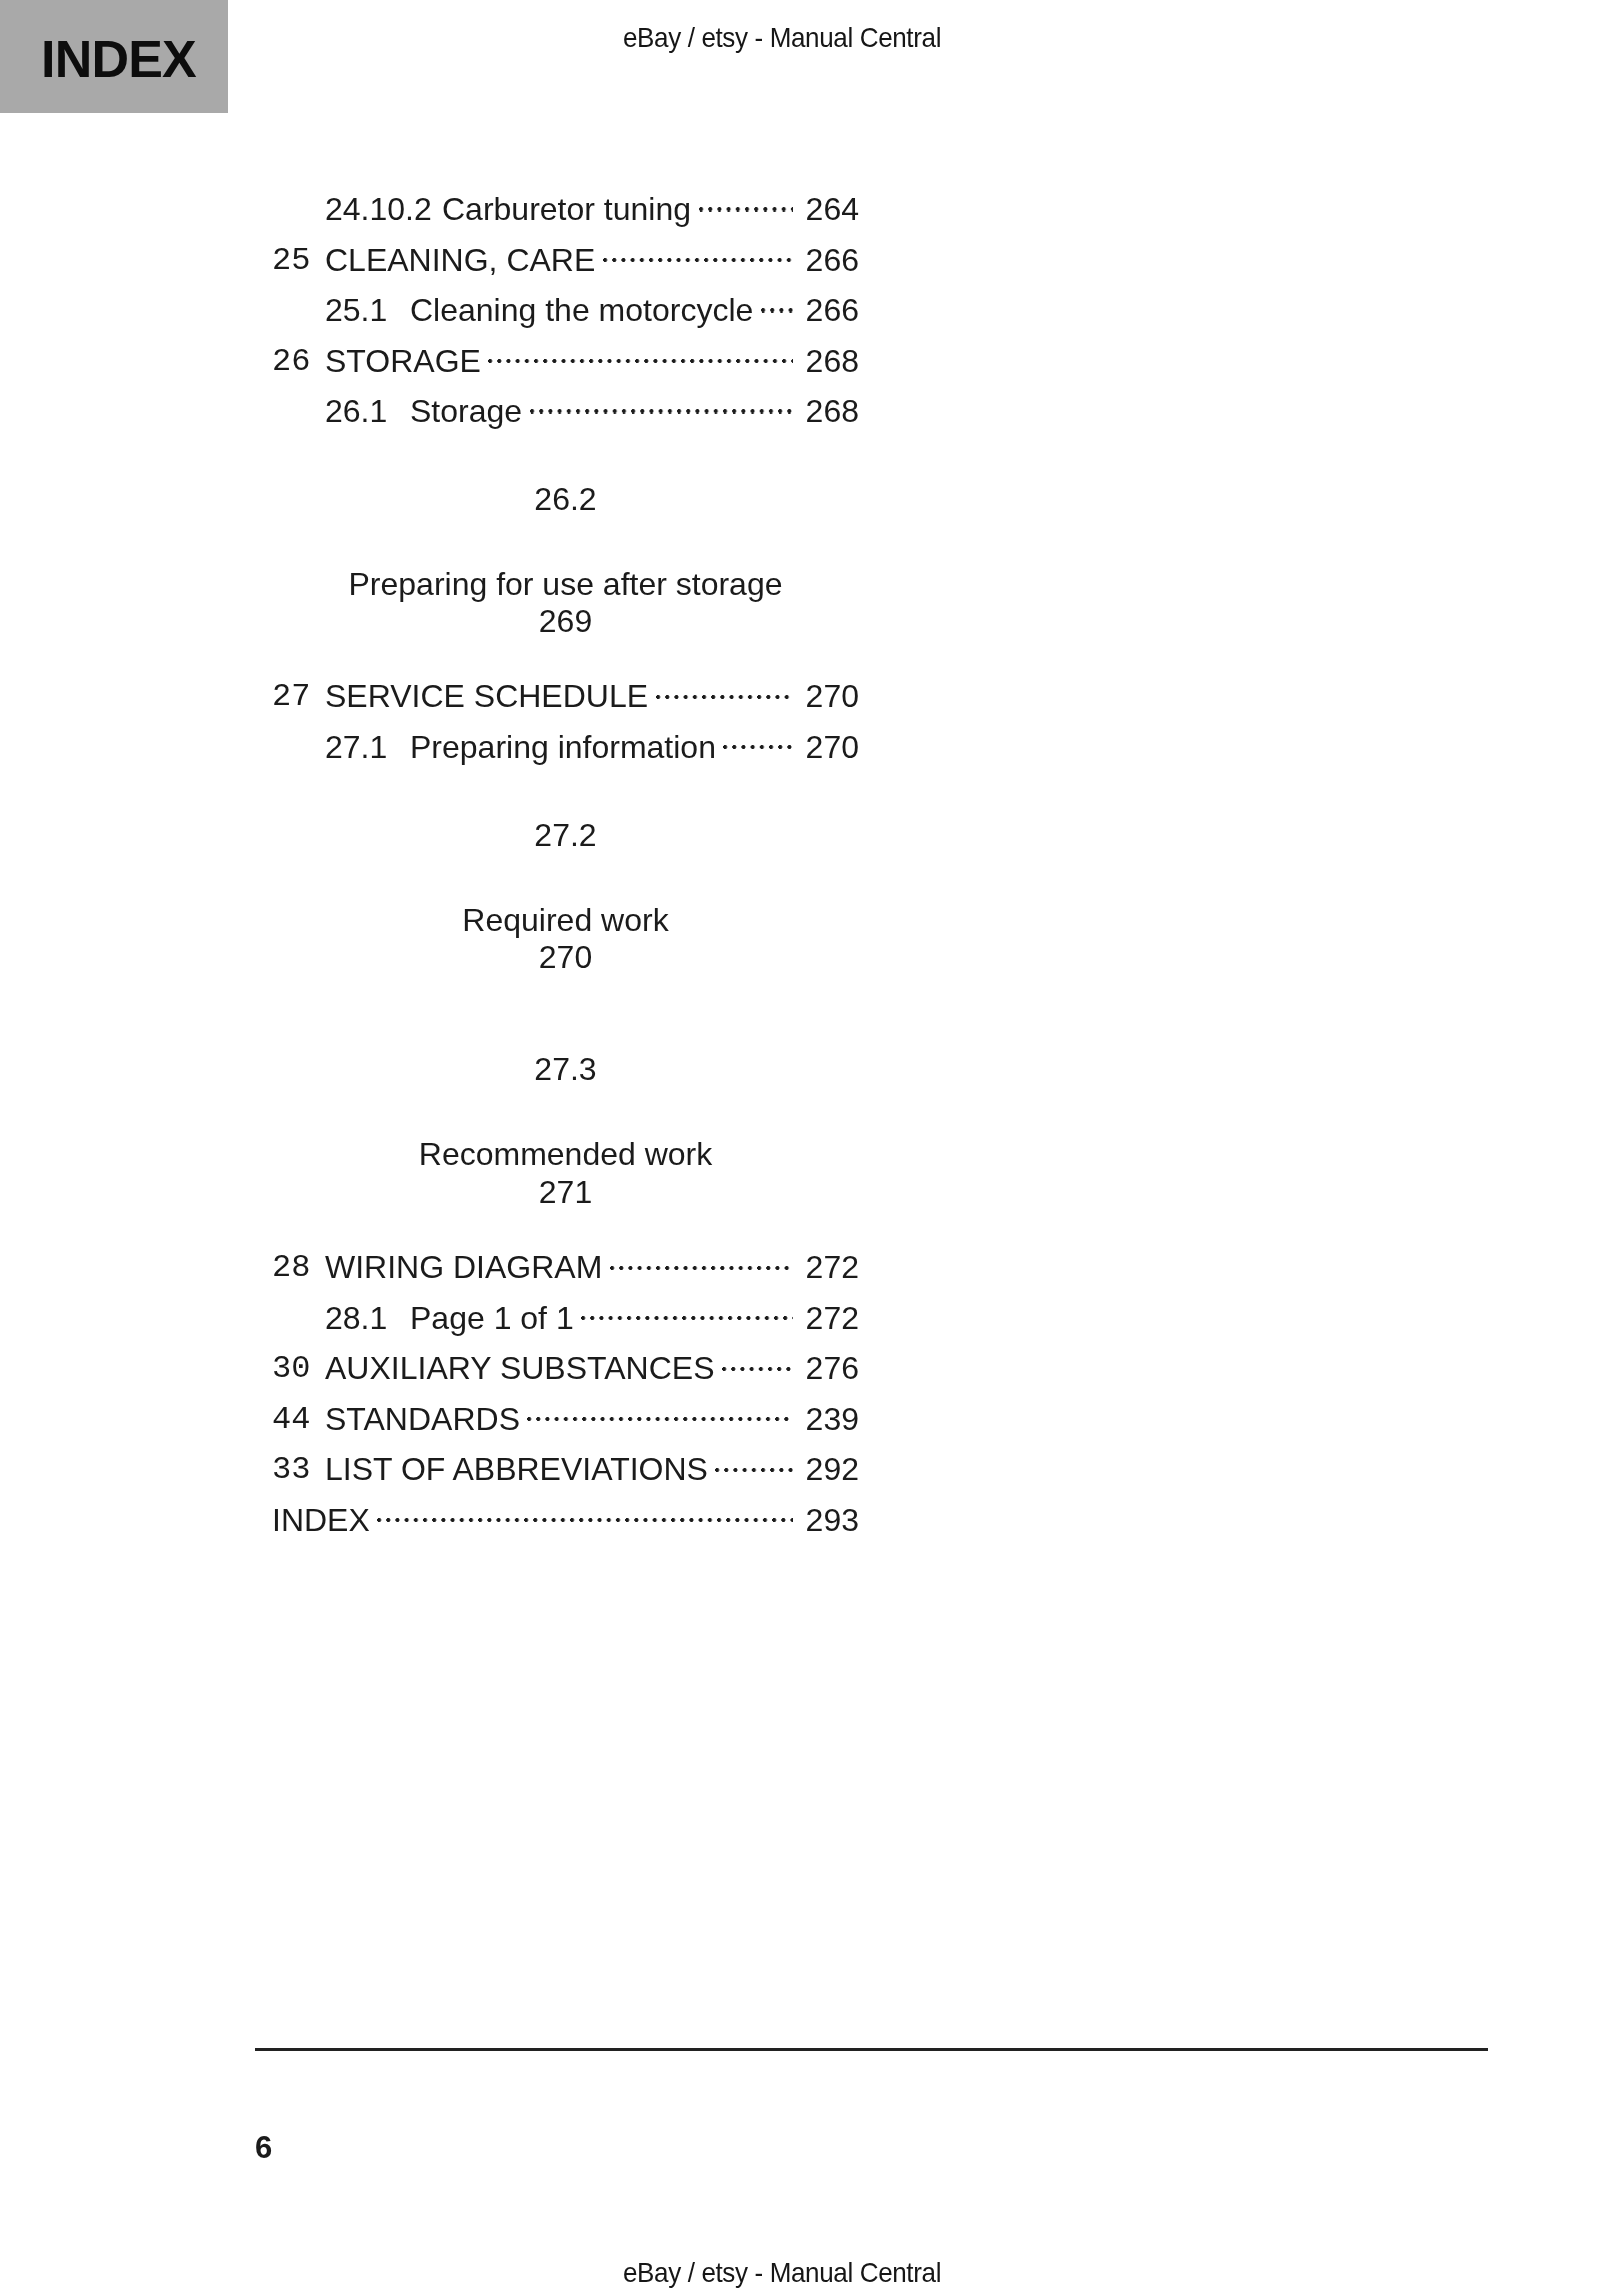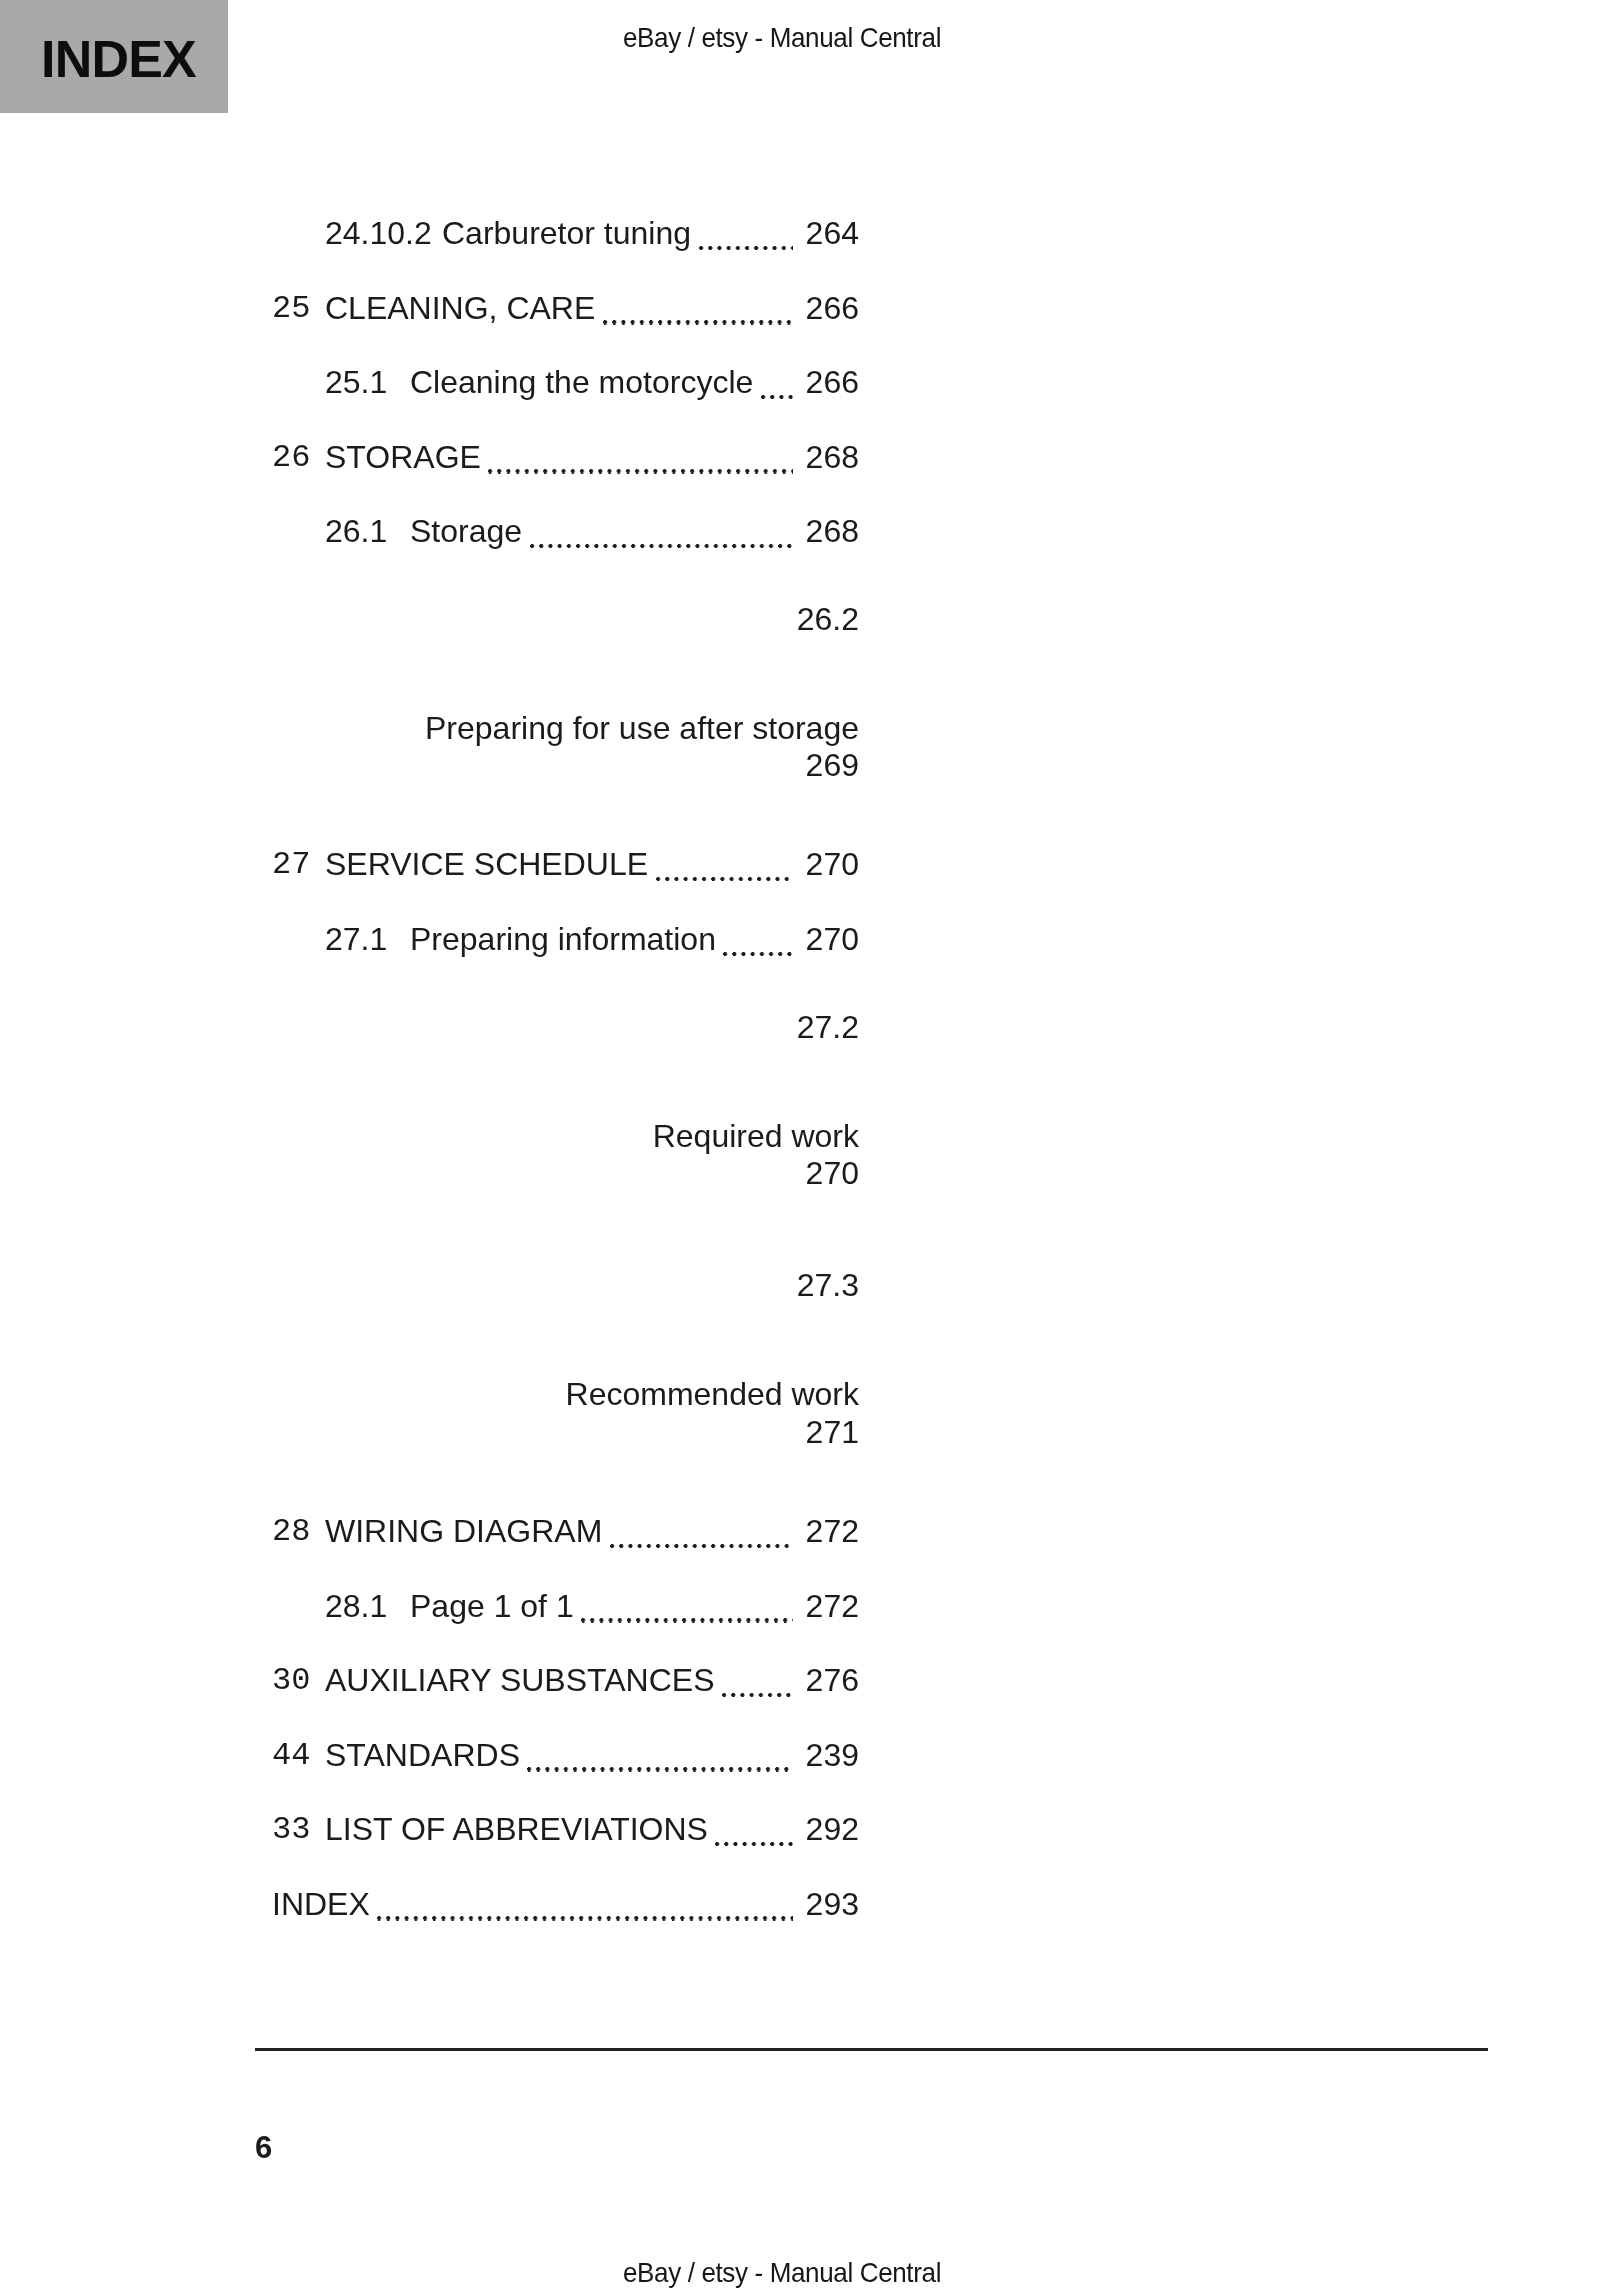--- a/index.html
+++ b/index.html
@@ -39,31 +39,31 @@
     white-space: nowrap; color: #161616;
   }
   .doc-header { top: 21.7px; }
   .doc-footer { top: 2257px; }
 
   
   .toc {
     position: absolute; left: 272px; top: 193px; width: 587px;
   }
   .toc-row {
-    display: flex; align-items: flex-end;
+    display: flex; align-items: center;
     font-size: 32px; line-height: 33px;
     white-space: nowrap;
   }
   .toc-row + .toc-row { margin-top: 17.5px; }
   .toc-row.tight { margin-top: 1.7px; flex-direction: column; }
   .toc-row .ind  { flex: 0 0 53px; }
   .toc-row .num1 { flex: 0 0 53px; font-family: Liberation Mono, monospace; }
   .toc-row .num2 { flex: 0 0 85px; }
   .toc-row .num3 { flex: 0 0 117px; }
-  .toc-row .title { flex: 0 0 auto; margin-top: 24px; }
+  .toc-row .title { flex: 0 0 auto; }
   .leader {
     flex: 1 1 auto;
     height: 4.2px;
     margin: 0 8.3px 0 7.5px;
     background-image: radial-gradient(circle at 2.1px 2.1px, var(--text) 1.8px, transparent 2.3px);
     background-size: 9.2px 4.2px;
     background-repeat: repeat-x;
     background-position: left bottom;
   }
   .page-num { flex: 0 0 58px; text-align: right; }

